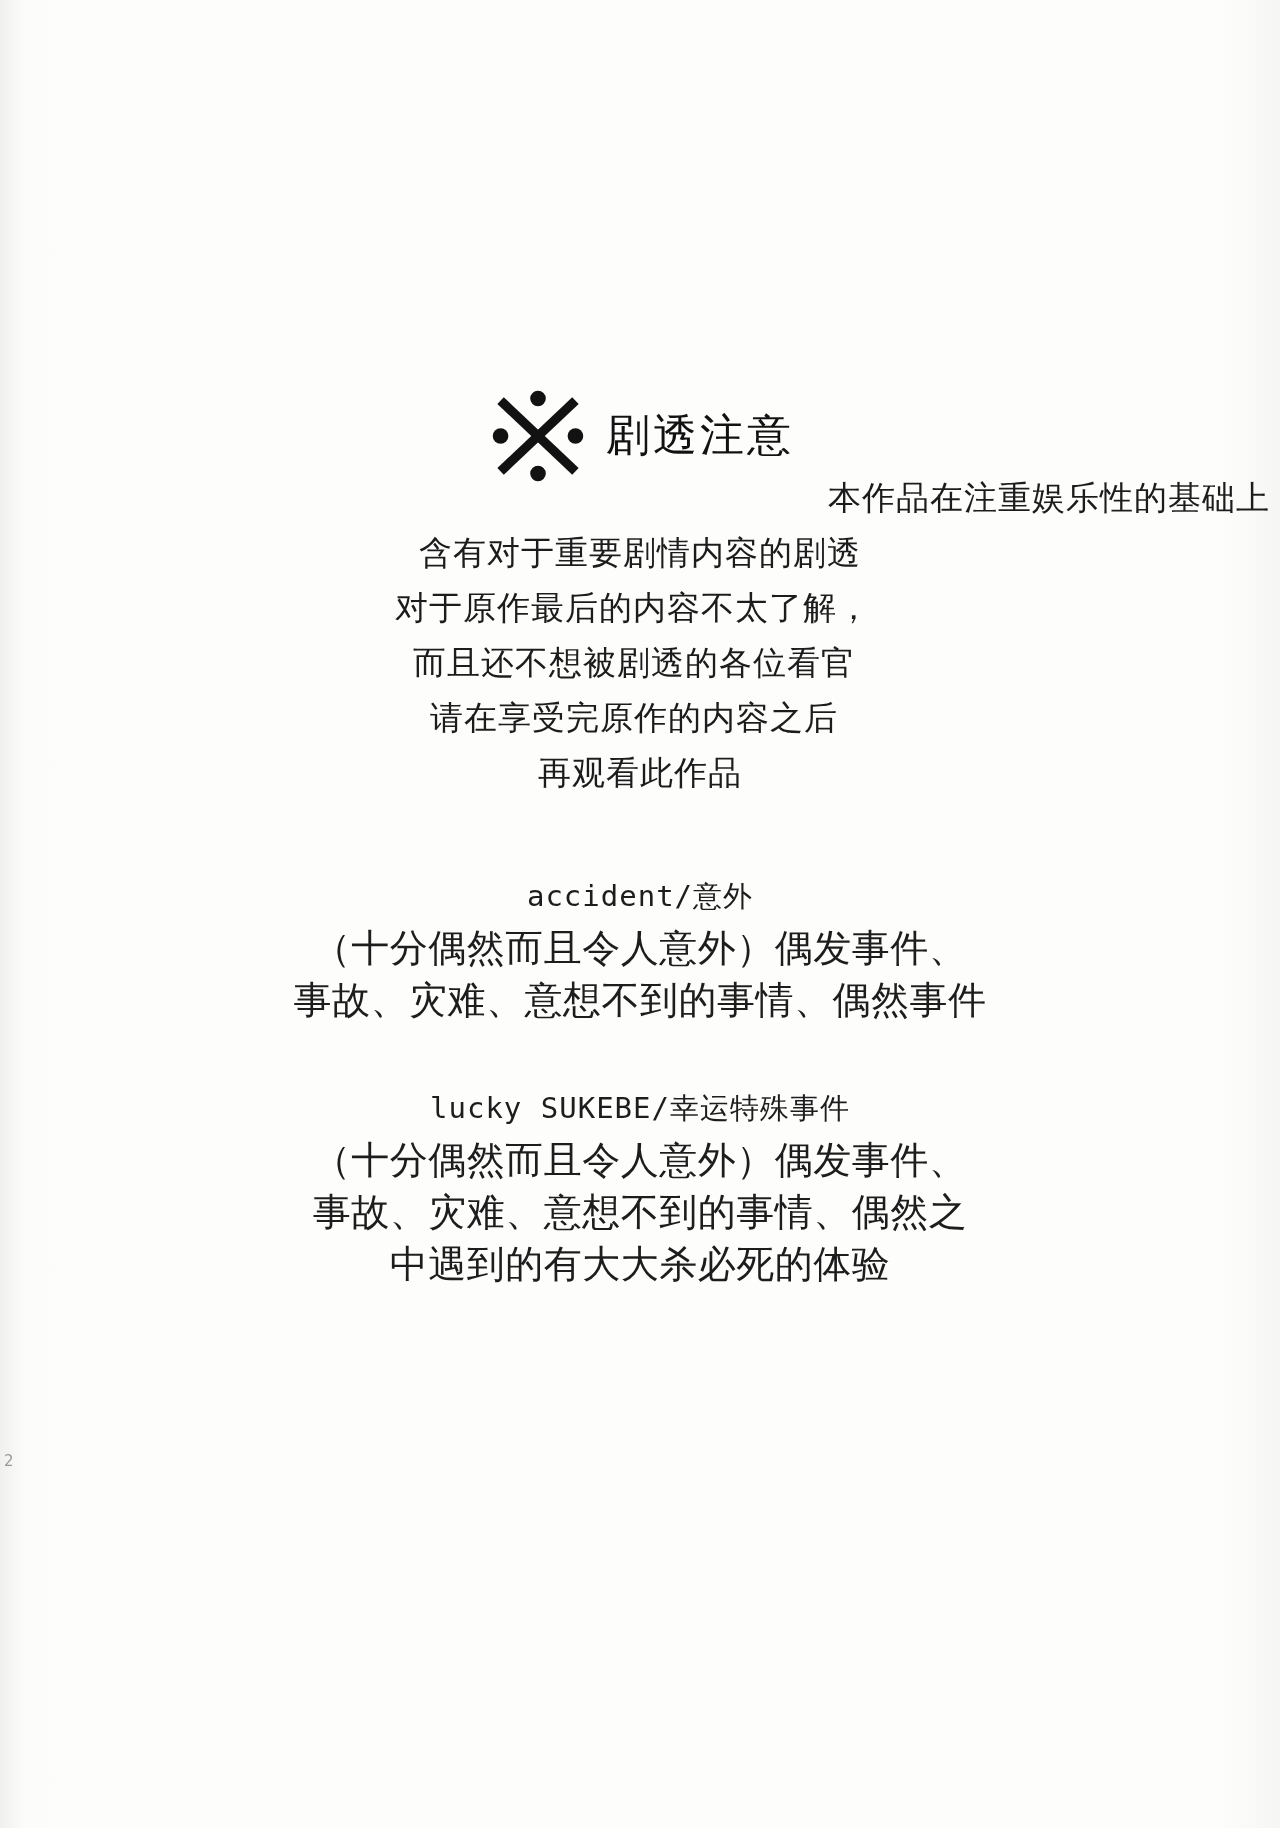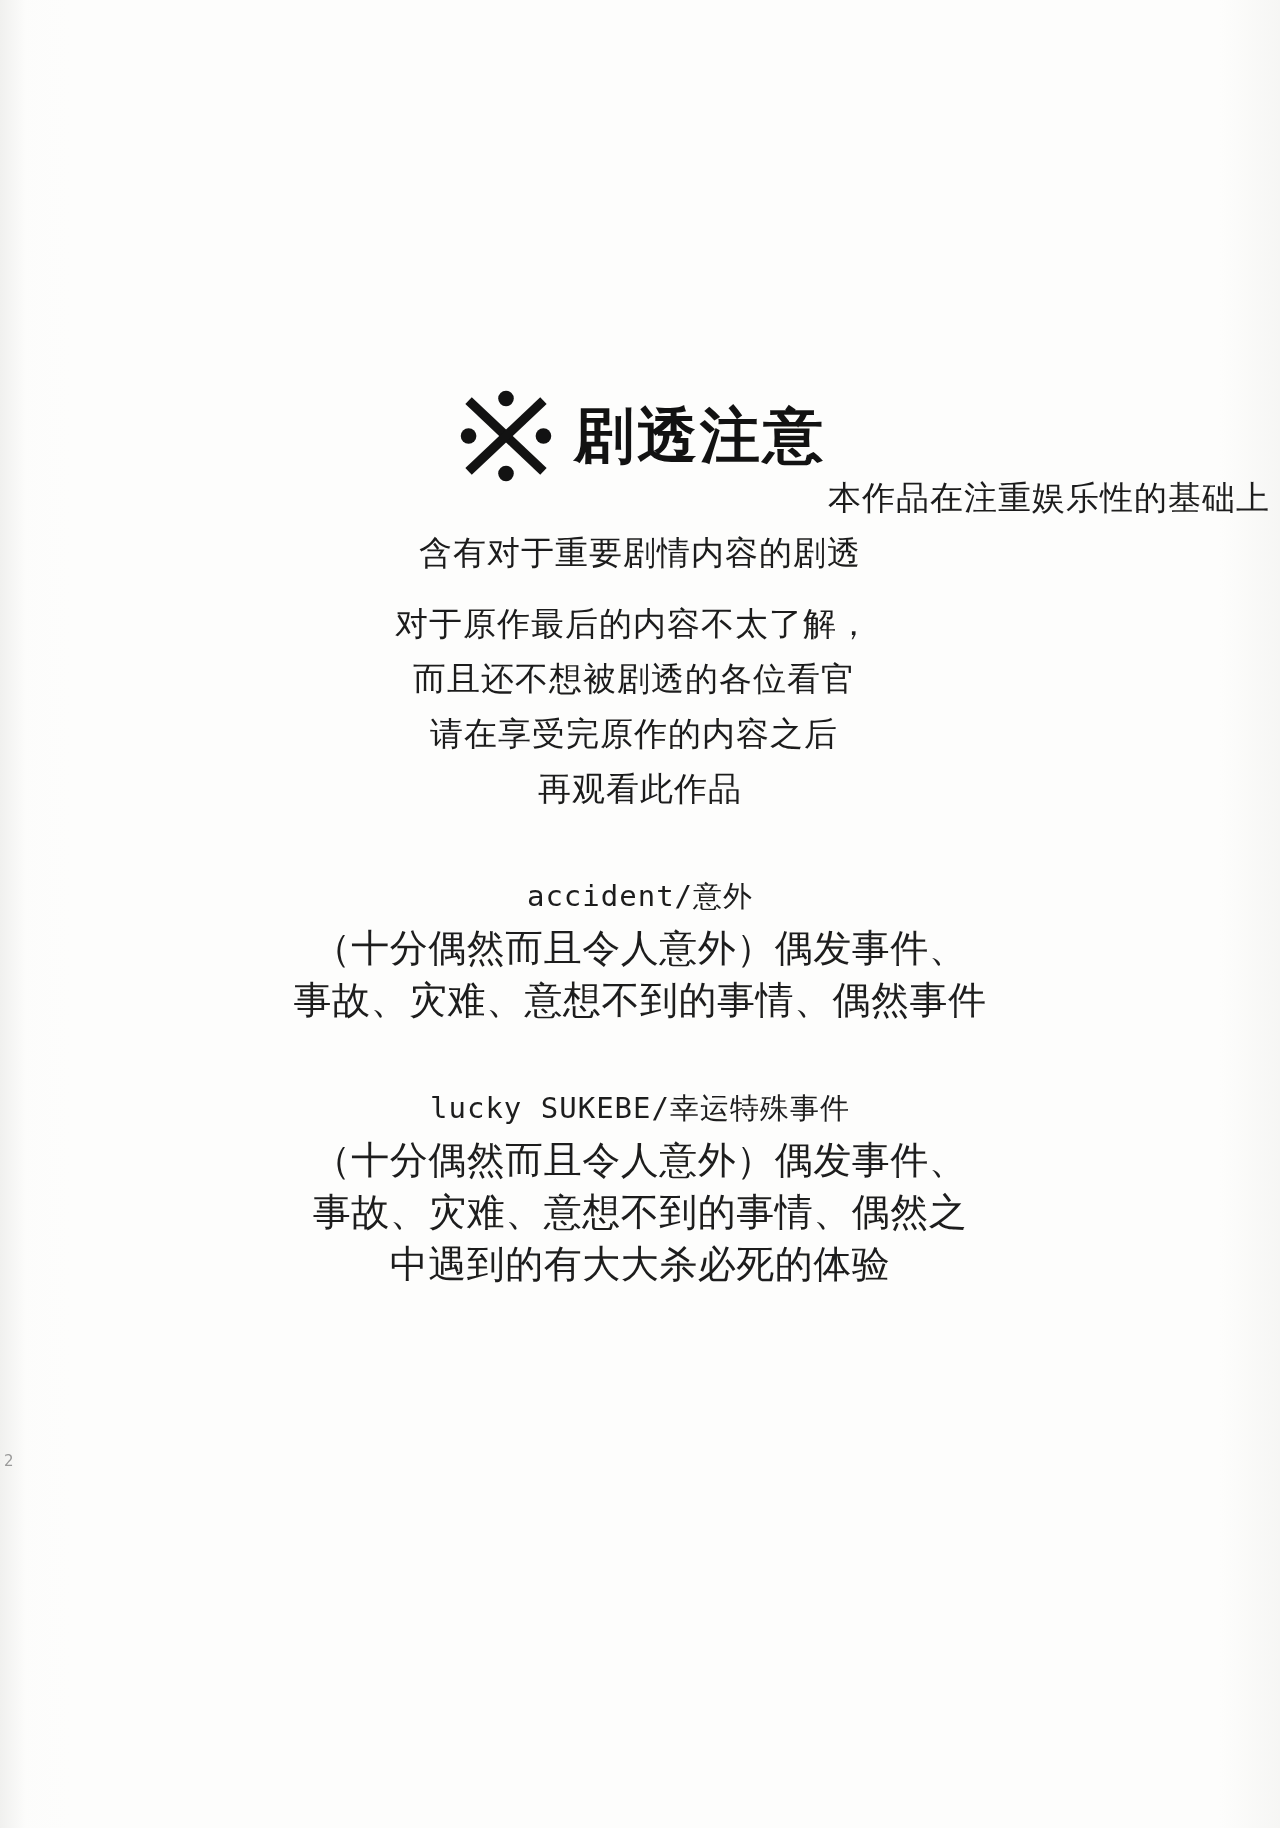--- a/index.html
+++ b/index.html
@@ -44,22 +44,22 @@
     align-items: center;
   }
   .kome-icon {
     width: 104px;
     height: 104px;
     flex: 0 0 auto;
     margin-right: 16px;
     margin-top: 2px;
   }
   .headline-text {
-    font-size: 60px;
-    font-weight: 700;
+    font-size: 44px;
+    font-weight: 400;
     letter-spacing: 3px;
     line-height: 1;
     color: #121212;
     white-space: nowrap;
   }
 
   
   .notice {
     position: absolute;
     left: 0;
@@ -71,21 +71,21 @@
     letter-spacing: 1px;
     color: #1c1c1c;
     font-weight: 500;
   }
   .notice .line {
     display: block;
     white-space: nowrap;
   }
   .notice .line.l1 { padding-right: 10px; text-align: right; }
   .notice .line.l2 { }
-  .notice .line.l3 { padding-right: 14px; margin-top: 16px; }
+  .notice .line.l3 { padding-right: 14px; }
   .notice .line.l4 { padding-right: 12px; }
   .notice .line.l5 { padding-right: 12px; }
   .notice .line.l6 { padding-right: 0px; }
 
   
   .glossary {
     position: absolute;
     left: 0;
     right: 0;
     top: 870px;

